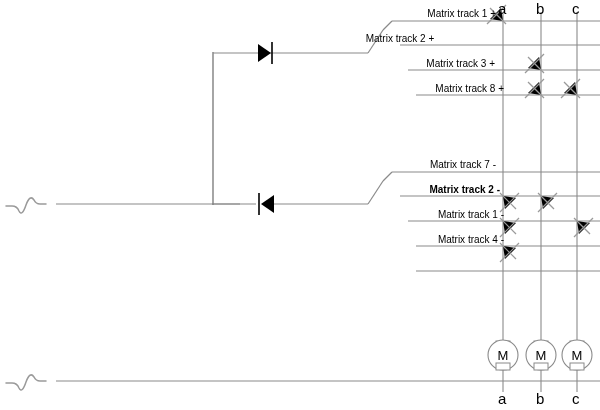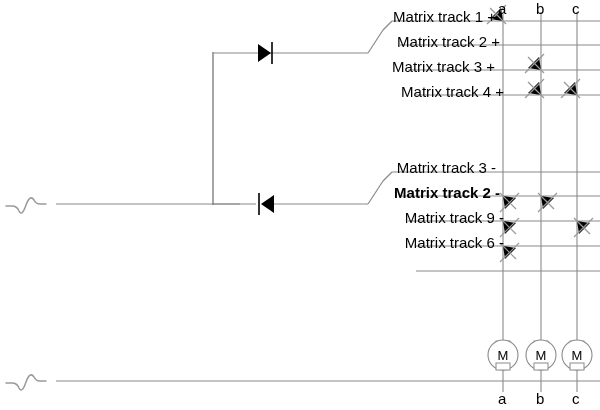--- a/index.html
+++ b/index.html
@@ -1,19 +1,19 @@
 <!DOCTYPE html>
 <html><head>
 <meta charset="utf-8">
 <style>
   html,body{margin:0;padding:0;}
   body{width:600px;height:410px;background:#ffffff;font-family:"Liberation Sans",sans-serif;overflow:hidden;}
   #stage{position:relative;width:600px;height:410px;}
   svg.sheet{position:absolute;left:0;top:0;width:600px;height:410px;}
-  .lbl{position:absolute;font-size:15px;color:#000;white-space:nowrap;text-align:right;}
+  .lbl{position:absolute;font-size:10px;color:#000;white-space:nowrap;text-align:right;}
   .collbl{position:absolute;font-size:15px;color:#000;}
   .mlbl{font-family:"Liberation Sans",sans-serif;}
 </style>
 </head>
 <body>
 
 <div id="stage">
 
   <svg class="sheet" viewBox="0 0 600 410">
     <defs>
@@ -143,22 +143,22 @@
 
   <div class="collbl" style="left:498px;top:0px;">a</div>
   <div class="collbl" style="left:536px;top:0px;">b</div>
   <div class="collbl" style="left:572px;top:0px;">c</div>
 
   <div class="collbl" style="left:498px;top:390px;">a</div>
   <div class="collbl" style="left:536px;top:390px;">b</div>
   <div class="collbl" style="left:572px;top:390px;">c</div>
 
   <div class="lbl mlbl" style="left:300px;top:8px;width:196px;">Matrix track 1 +</div>
-  <div class="lbl mlbl" style="left:300px;top:33px;width:200px;">Matrix track 2 +</div>
+  <div class="lbl mlbl" style="left:300px;top:33px;width:200px;text-align:center;">Matrix track 2 +</div>
   <div class="lbl mlbl" style="left:291px;top:58px;width:204px;">Matrix track 3 +</div>
-  <div class="lbl mlbl" style="left:300px;top:83px;width:204px;">Matrix track 4 +</div>
+  <div class="lbl mlbl" style="left:300px;top:83px;width:204px;">Matrix track 8 +</div>
 
-  <div class="lbl mlbl" style="left:300px;top:159px;width:196px;">Matrix track 3 -</div>
+  <div class="lbl mlbl" style="left:300px;top:159px;width:196px;">Matrix track 7 -</div>
   <div class="lbl mlbl" style="left:300px;top:184px;width:200px;font-weight:bold;">Matrix track 2 -</div>
-  <div class="lbl mlbl" style="left:300px;top:209px;width:204px;">Matrix track 9 -</div>
-  <div class="lbl mlbl" style="left:300px;top:234px;width:204px;">Matrix track 6 -</div>
+  <div class="lbl mlbl" style="left:300px;top:209px;width:204px;">Matrix track 1 -</div>
+  <div class="lbl mlbl" style="left:300px;top:234px;width:204px;">Matrix track 4 -</div>
 
 </div>
 
 </body></html>

